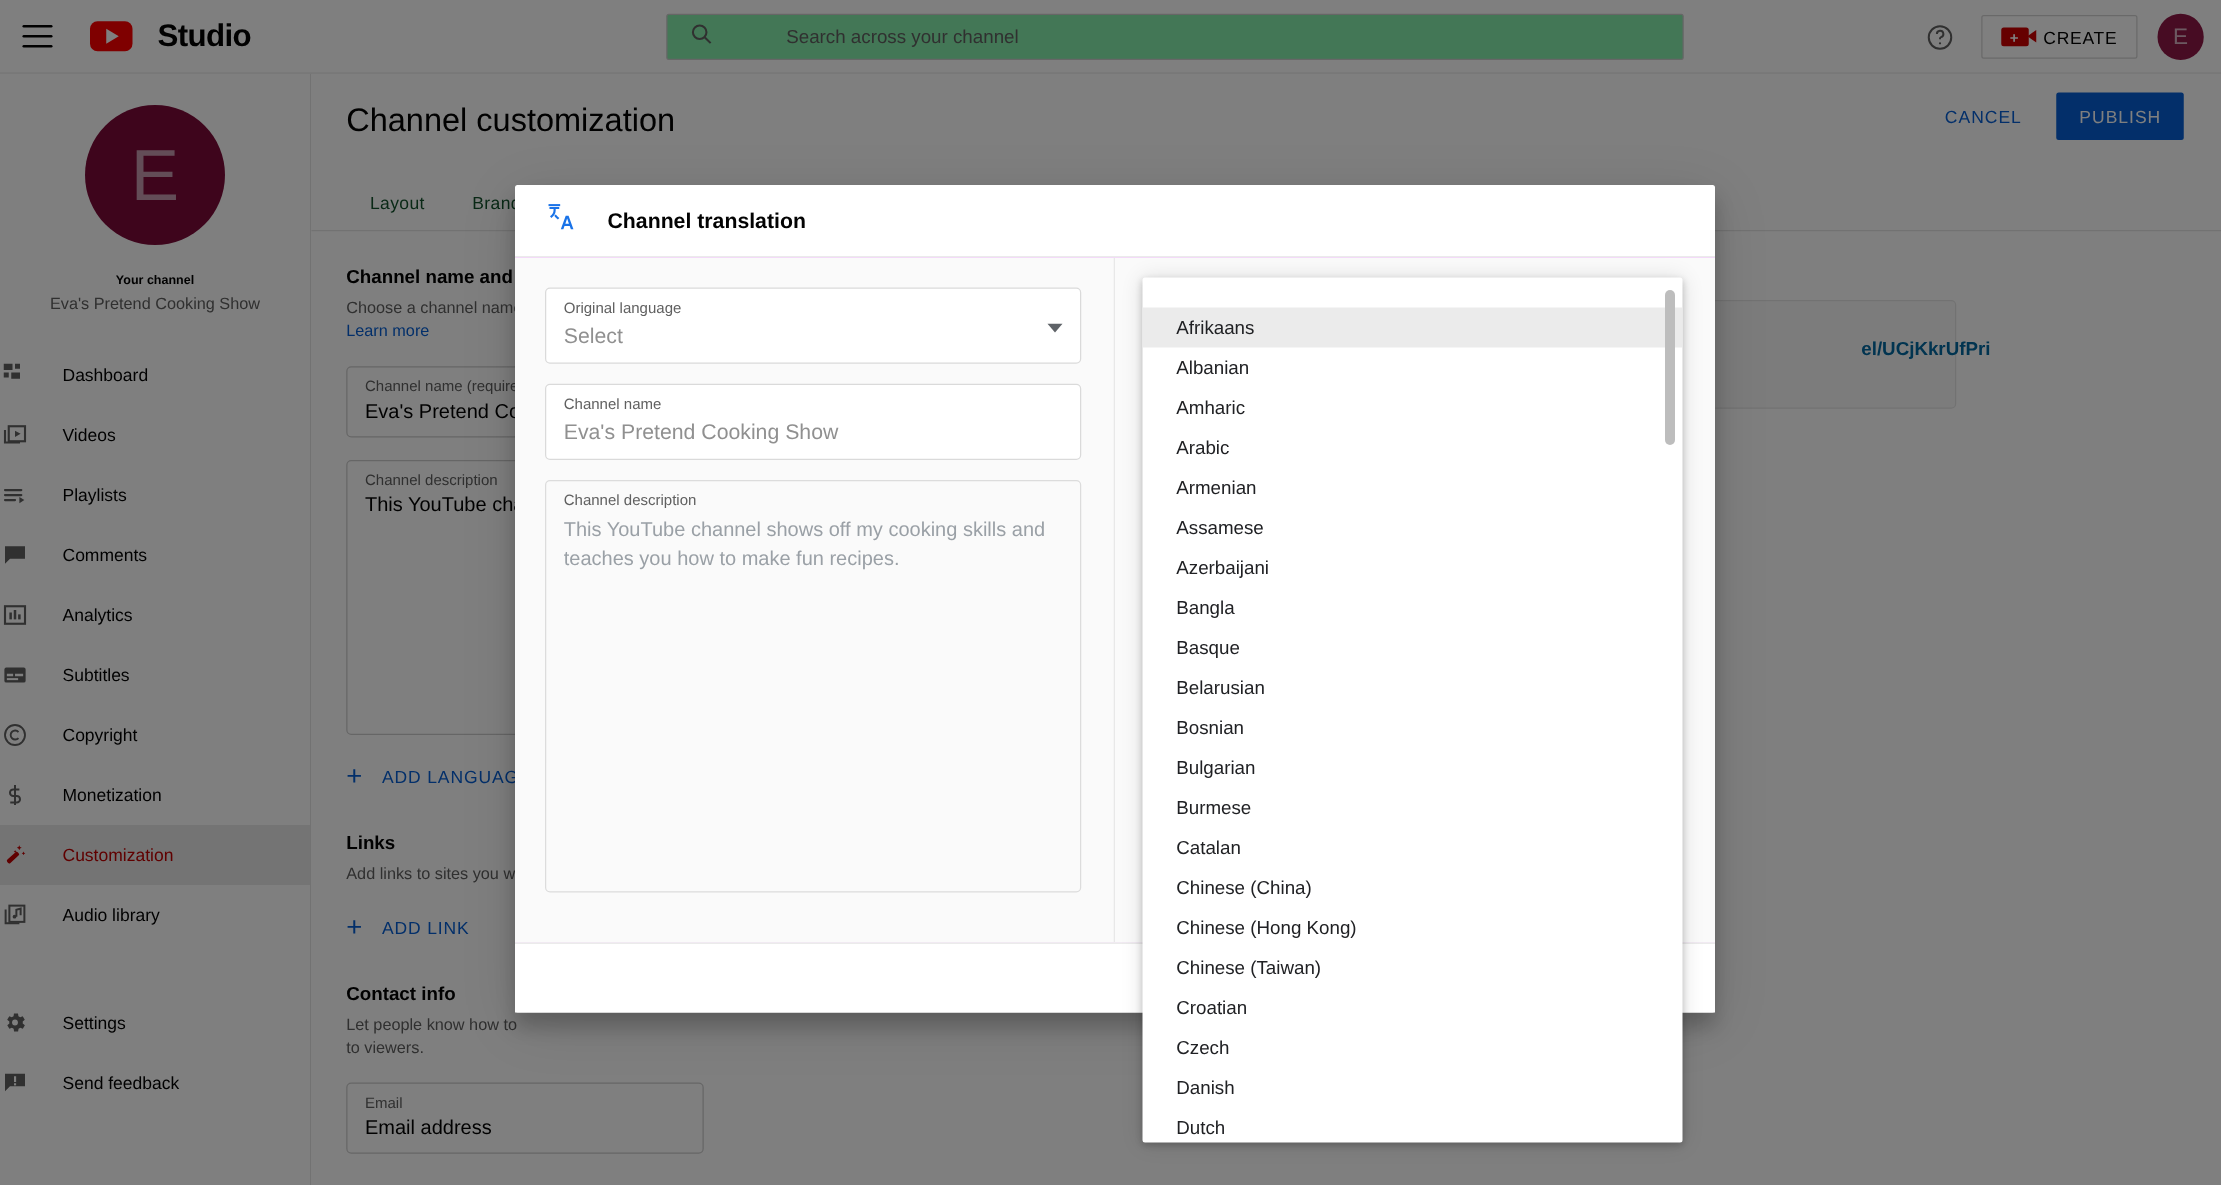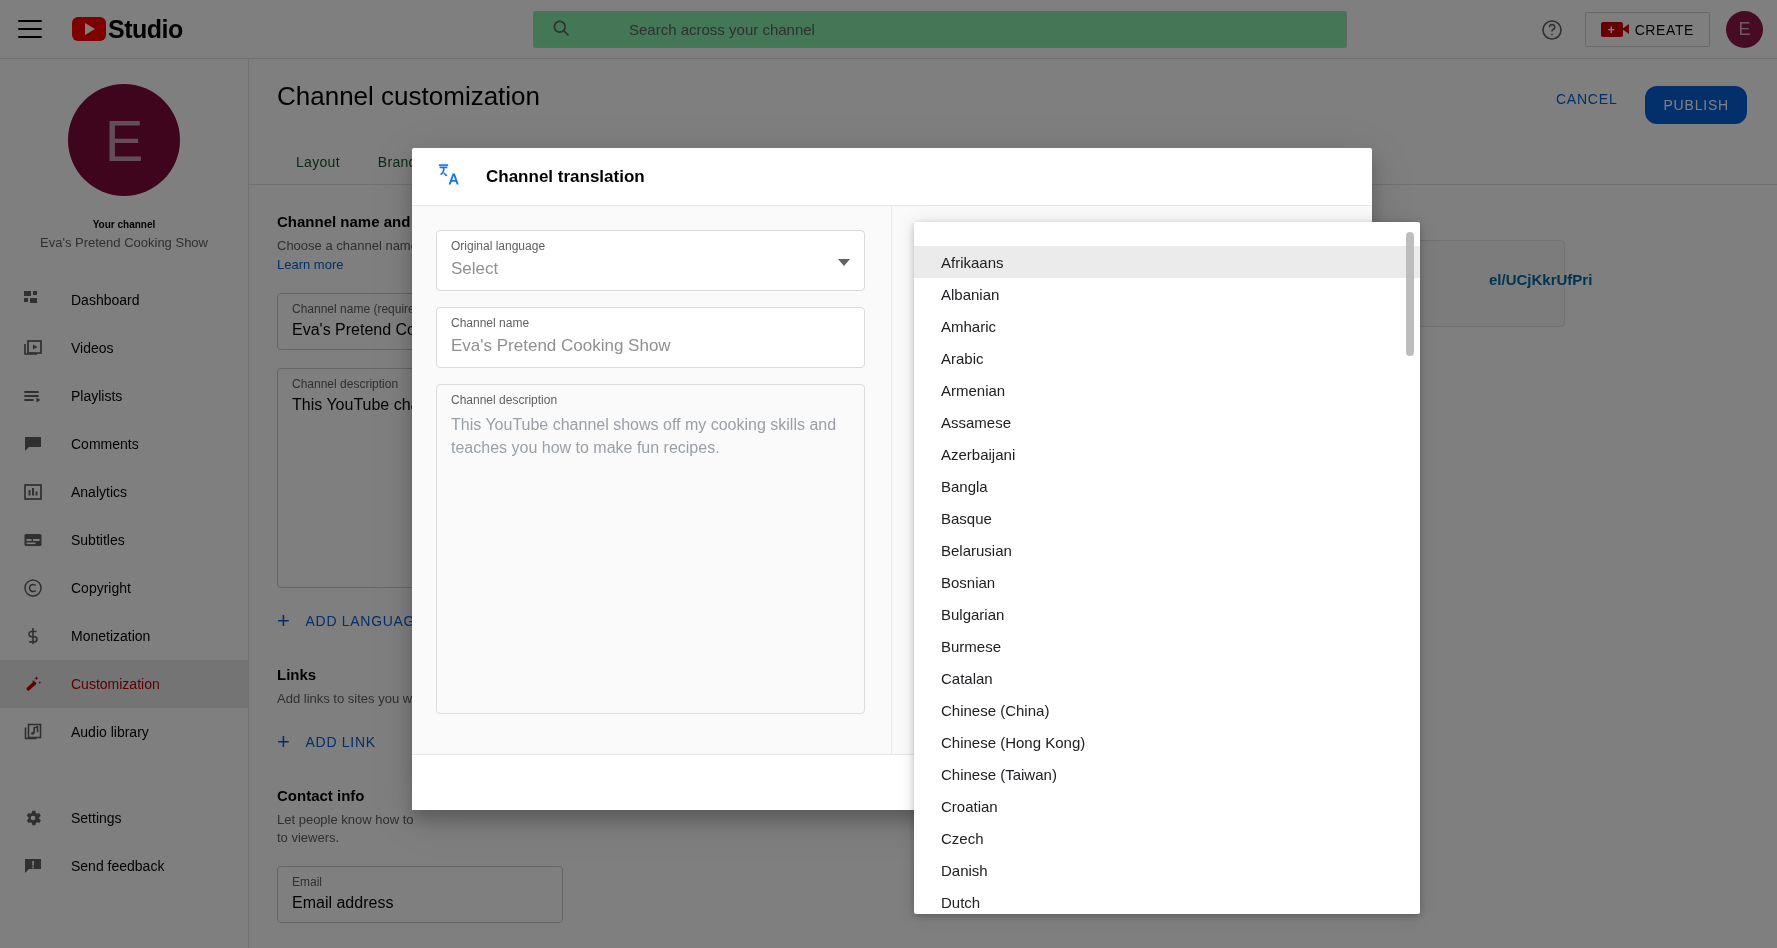--- a/index.html
+++ b/index.html
@@ -17,21 +17,21 @@
 
   
   .topbar {
     position: absolute; top: 0; left: 0; right: 0; height: 59px;
     background: #fff; border-bottom: 1px solid #e5e5e5;
     display: flex; align-items: center;
   }
   .hamburger { width: 24px; height: 18px; margin-left: 18px; display: flex;
     flex-direction: column; justify-content: space-between; cursor: pointer; }
   .hamburger span { display: block; height: 2px; background: #030303; border-radius: 1px; }
-  .logo { display: flex; align-items: center; margin-left: 30px; gap: 2px; }
+  .logo { display: flex; align-items: center; margin-left: 30px; gap: 20px; }
   .yt-badge { width: 34px; height: 24px; background: #ff0000; border-radius: 6px;
     display: flex; align-items: center; justify-content: center; }
   .yt-badge .tri { width: 0; height: 0; border-top: 6px solid transparent;
     border-bottom: 6px solid transparent; border-left: 10px solid #fff; margin-left: 2px; }
   .logo-word { font-size: 25px; font-weight: 700; letter-spacing: -0.5px; color: #030303; }
   .searchwrap { position: absolute; left: 533px; top: 11px; width: 814px; height: 37px;
     border: 1px solid #ccc; border-radius: 2px; display: flex; align-items: center;
     background: #86efac; gap: 42px; }
   .search-icon { margin-left: 17px; margin-right: 16px; }
   .search-ph { font-size: 15px; color: #606060; }
@@ -57,42 +57,42 @@
   .sidebar { position: absolute; top: 59px; left: 0; width: 249px; bottom: 0;
     background: #fff; border-right: 1px solid #e5e5e5; }
   .channel-block { padding-top: 25px; display: flex; flex-direction: column;
     align-items: center; }
   .avatar-lg { width: 112px; height: 112px; border-radius: 50%; background: #7c0b39;
     color: #c79aae; font-size: 58px; display: flex; align-items: center;
     justify-content: center; }
   .yc-title { margin-top: 23px; font-size: 10px; font-weight: 700; color: #030303; }
   .yc-sub { margin-top: 5px; font-size: 13px; color: #606060; }
   .navlist { margin-top: 26px; }
-  .navitem { height: 48px; display: flex; align-items: center; padding-left: 21px;
+  .navitem { height: 48px; display: flex; align-items: center; 
     gap: 26px; cursor: pointer; font-size: 14px; color: #030303; }
   .navitem.active { background: #e8e8e8; color: #c00000; font-weight: 500; }
   .navicon { width: 24px; height: 24px; display: flex; align-items: center;
     justify-content: center; flex: 0 0 24px; }
   .nav-bottom { position: absolute; bottom: 58px; left: 0; right: 0; }
 
   
   .main { position: absolute; top: 59px; left: 249px; right: 0; bottom: 0;
     background: #fff; overflow: hidden; }
   .page-title { margin: 22px 0 0 28px; font-size: 26px; font-weight: 400; color: #030303; }
   .tabs { margin-top: 28px; padding-left: 28px; display: flex; gap: 0;
     border-bottom: 1px solid #e5e5e5; }
   .tab { height: 44px; display: flex; align-items: center; padding: 0 19px;
     font-size: 14px; letter-spacing: .3px; color: #14532d; cursor: pointer; }
   .topactions { position: absolute; top: 15px; right: 30px; display: flex;
     align-items: center; gap: 12px; }
   .btn-text { font-size: 14px; font-weight: 500; letter-spacing: .8px;
     color: #065fd4; padding: 10px 16px; cursor: pointer; }
   .btn-filled { font-size: 14px; font-weight: 500; letter-spacing: .8px;
-    color: #fff; background: #065fd4; padding: 11px 18px; border-radius: 12px;
-    cursor: pointer; margin-top: 12px; }
+    color: #fff; background: #065fd4; padding: 11px 18px; border-radius: 2px;
+    cursor: pointer; }
 
   .content { padding: 28px 0 0 28px; width: 1120px; }
   .sec-h { font-size: 15px; font-weight: 700; color: #030303; }
   .sec-p { font-size: 13px; color: #606060; margin-top: 7px; line-height: 1.45; }
   .link { color: #065fd4; cursor: pointer; }
   .field { border: 1px solid #ccc; border-radius: 4px; padding: 8px 14px 10px;
     margin-top: 18px; width: 566px; background: #fff; }
   .field .lbl { font-size: 12px; color: #606060; }
   .field .val { font-size: 16px; color: #030303; margin-top: 5px; }
   .field.tall { height: 220px; }
@@ -127,21 +127,21 @@
   .mfield .val.ph { color: #909090; }
   .mfield.desc { height: 330px; background: #fafafa; border-color: #dcdcdc; }
   .mfield.desc .val { font-size: 16px; line-height: 1.45; color: #9aa0a6; }
   .caret { position: absolute; right: 14px; top: 50%; transform: translateY(-30%);
     width: 0; height: 0; border-left: 6px solid transparent;
     border-right: 6px solid transparent; border-top: 7px solid #5f6368; }
   .modal-foot { height: 56px; border-top: 1px solid #e5e5e5; flex: 0 0 56px;
     background: #fff; }
 
   
-  .dropdown { position: absolute; left: 914px; top: 222px; width: 506px; height: 692px;
+  .dropdown { position: absolute; left: 914px; top: 222px; width: 432px; height: 692px;
     background: #fff; z-index: 80; border-radius: 2px; overflow: hidden;
     box-shadow: 0 2px 6px rgba(0,0,0,.2), 0 1px 18px rgba(0,0,0,.12);
     padding-top: 24px; text-align: center; }
   .opt { height: 32px; display: flex; align-items: center; padding-left: 27px;
     font-size: 15px; color: #202124; cursor: pointer; }
   .opt.hl { background: #ebebeb; }
   .dd-track { position: absolute; right: 6px; top: 10px; bottom: 6px; width: 8px; }
   .dd-thumb { position: absolute; right: 0; top: 0; width: 8px; height: 124px;
     background: #bdbdbd; border-radius: 4px; }
 </style>

